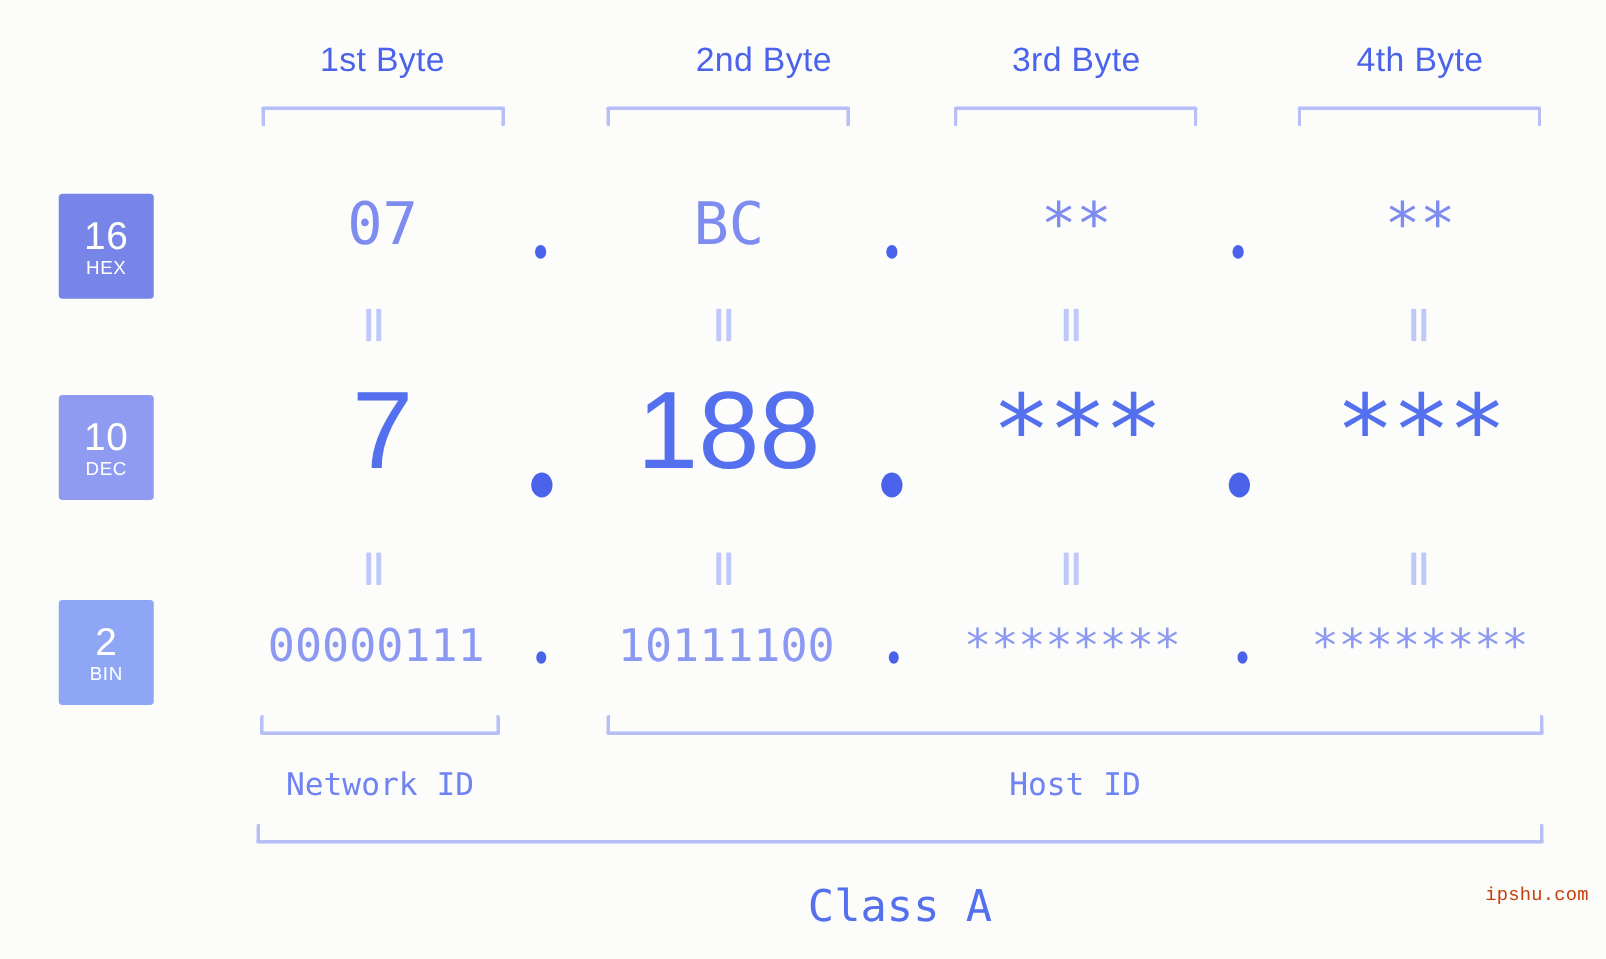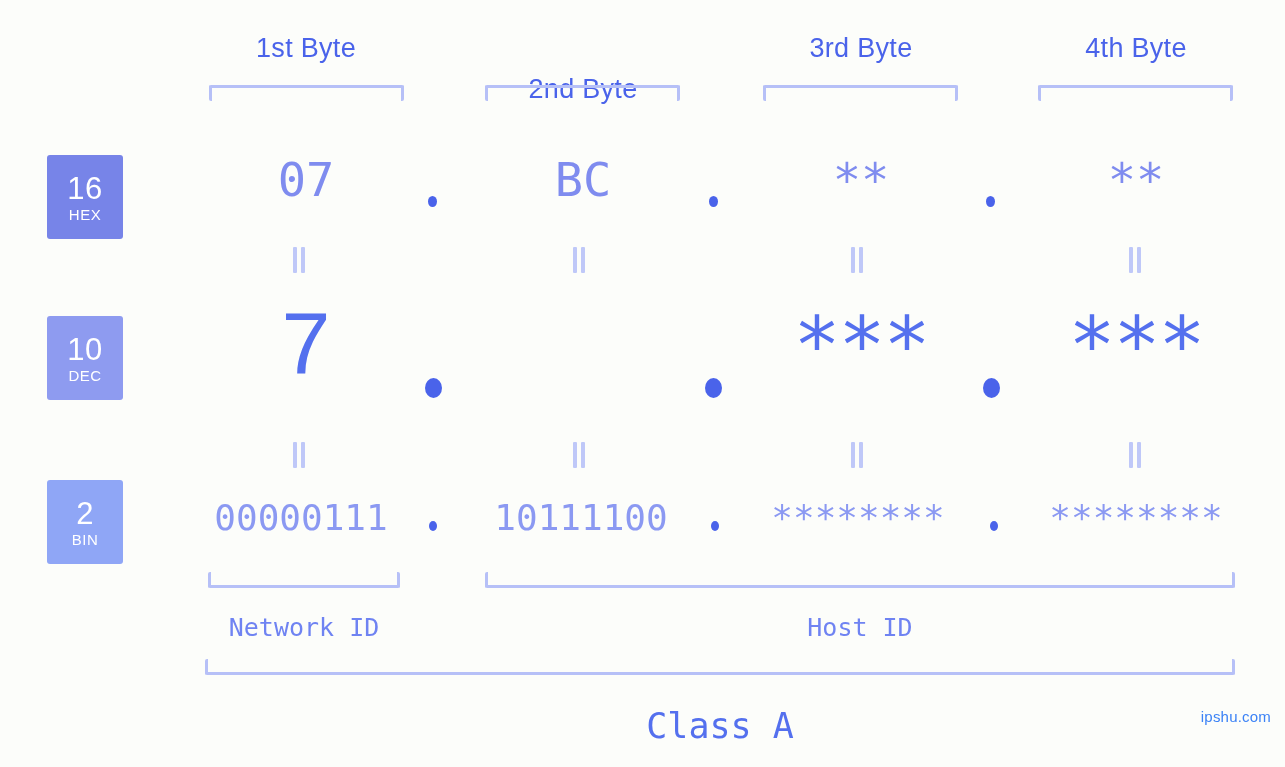--- a/index.html
+++ b/index.html
@@ -156,33 +156,33 @@
     font-family: "DejaVu Sans Mono", monospace;
     font-size: 35px;
     color: #5470ee;
     white-space: nowrap;
   }
 
   .watermark {
     position: absolute;
     right: 14px;
     top: 708px;
-    font-family: Liberation Sans, sans-serif;
+    font-family: Liberation Mono, monospace;
     font-size: 15px;
-    color: #3b82f6;
+    color: #c2410c;
     letter-spacing: 0.2px;
   }
 </style>
 </head>
 <body>
 
 <div id="stage">
 
   <div class="byte-header" style="left:208px;width:196px;">1st Byte</div>
-  <div class="byte-header" style="left:485px;width:196px;margin-top:41px;">2nd Byte</div>
+  <div class="byte-header" style="left:513px;width:196px;">2nd Byte</div>
   <div class="byte-header" style="left:763px;width:196px;">3rd Byte</div>
   <div class="byte-header" style="left:1038px;width:196px;">4th Byte</div>
 
   <div class="bracket-down" style="left:209px;top:85px;width:195px;"></div>
   <div class="bracket-down" style="left:485px;top:85px;width:195px;"></div>
   <div class="bracket-down" style="left:763px;top:85px;width:195px;"></div>
   <div class="bracket-down" style="left:1038px;top:85px;width:195px;"></div>
 
   <div class="badge" id="badge-hex">
     <span class="num">16</span>
@@ -217,20 +217,21 @@
   <div class="eqmark" style="left:850px;top:247px;">
     <span></span>
       <span></span>
   </div>
   <div class="eqmark" style="left:1128px;top:247px;">
     <span></span>
       <span></span>
   </div>
 
   <div class="cell dec-val" style="left:208px;width:196px;">7</div>
+  <div class="cell dec-val" style="left:485px;width:196px;">188</div>
   <div class="cell dec-val stars" style="left:757px;width:208px;top:306px;">***</div>
   <div class="cell dec-val stars" style="left:1032px;width:208px;top:306px;">***</div>
 
   <div class="dot big" style="left:425px;top:378px;"></div>
   <div class="dot big" style="left:705px;top:378px;"></div>
   <div class="dot big" style="left:983px;top:378px;"></div>
 
   <div class="eqmark" style="left:292px;top:442px;">
     <span></span>
       <span></span>

